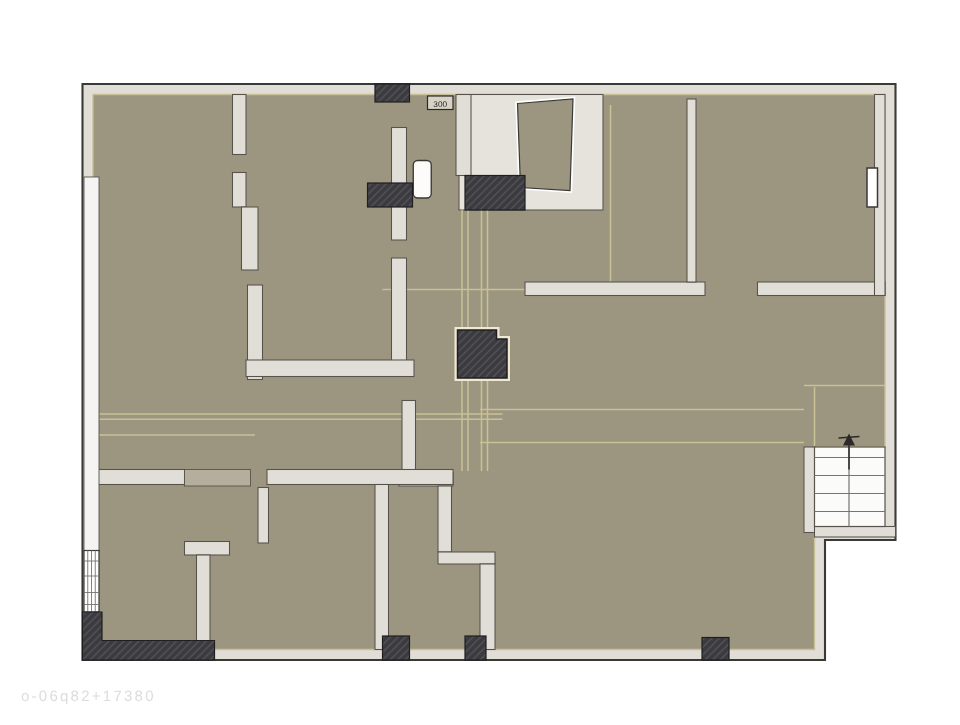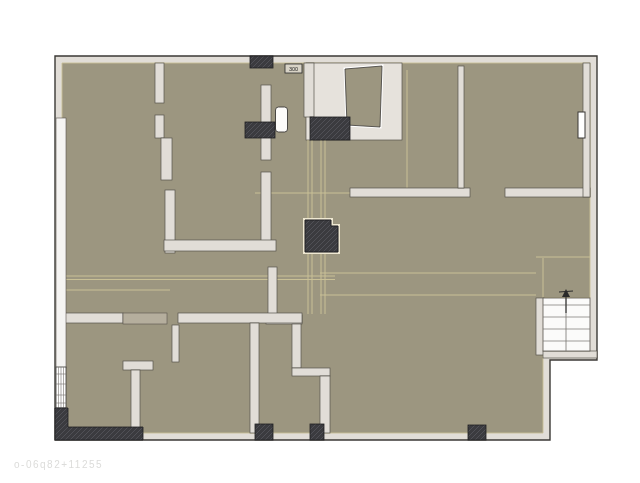--- a/index.html
+++ b/index.html
@@ -95,14 +95,14 @@
         <line x1="543" y1="329" x2="590" y2="329" stroke="#77746F" stroke-width="0.7"></line>
         <line x1="543" y1="341" x2="590" y2="341" stroke="#77746F" stroke-width="0.7"></line>
         <line x1="566" y1="298" x2="566" y2="351" stroke="#77746F" stroke-width="0.8"></line>
         <line x1="566" y1="294" x2="566" y2="313" stroke="#2A2A2A" stroke-width="1"></line>
         <polygon points="562,297 570,297 566,289" fill="#2A2A2A"></polygon>
         <line x1="559" y1="292" x2="573" y2="291" stroke="#2A2A2A" stroke-width="1"></line>
         <rect x="285" y="64" width="17" height="9" fill="#D8D3C6" stroke="#2A2A2A" stroke-width="0.8"></rect>
         <text x="293.5" y="71" text-anchor="middle" font-size="5.5" font-family="&quot;Liberation Sans&quot;,sans-serif" fill="#1F1F1F">300</text>
       </g>
   </svg>
-  <div class="watermark">o-06q82+11255</div>
+  <div class="watermark">o-06q82+17380</div>
 </div>
 
 </body></html>

